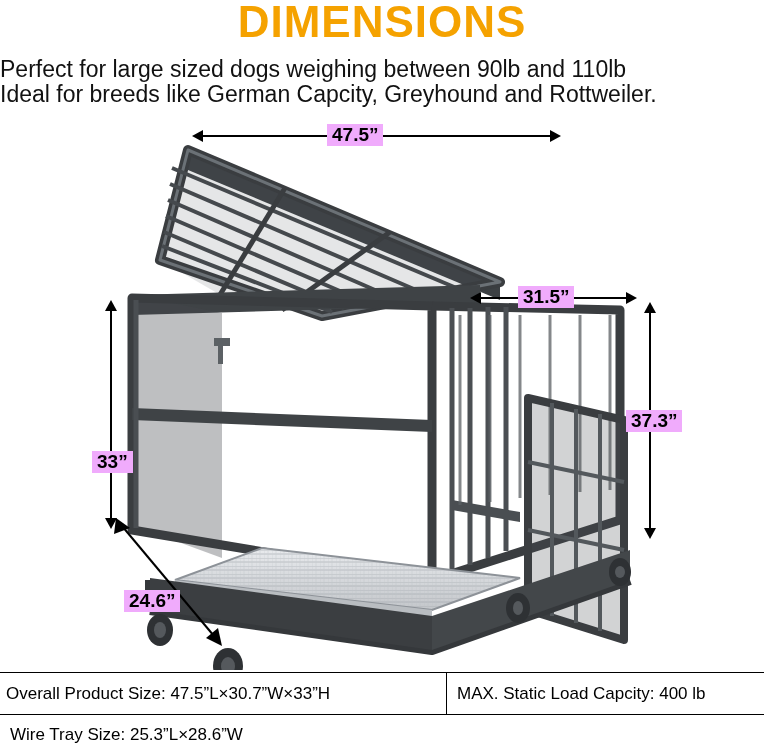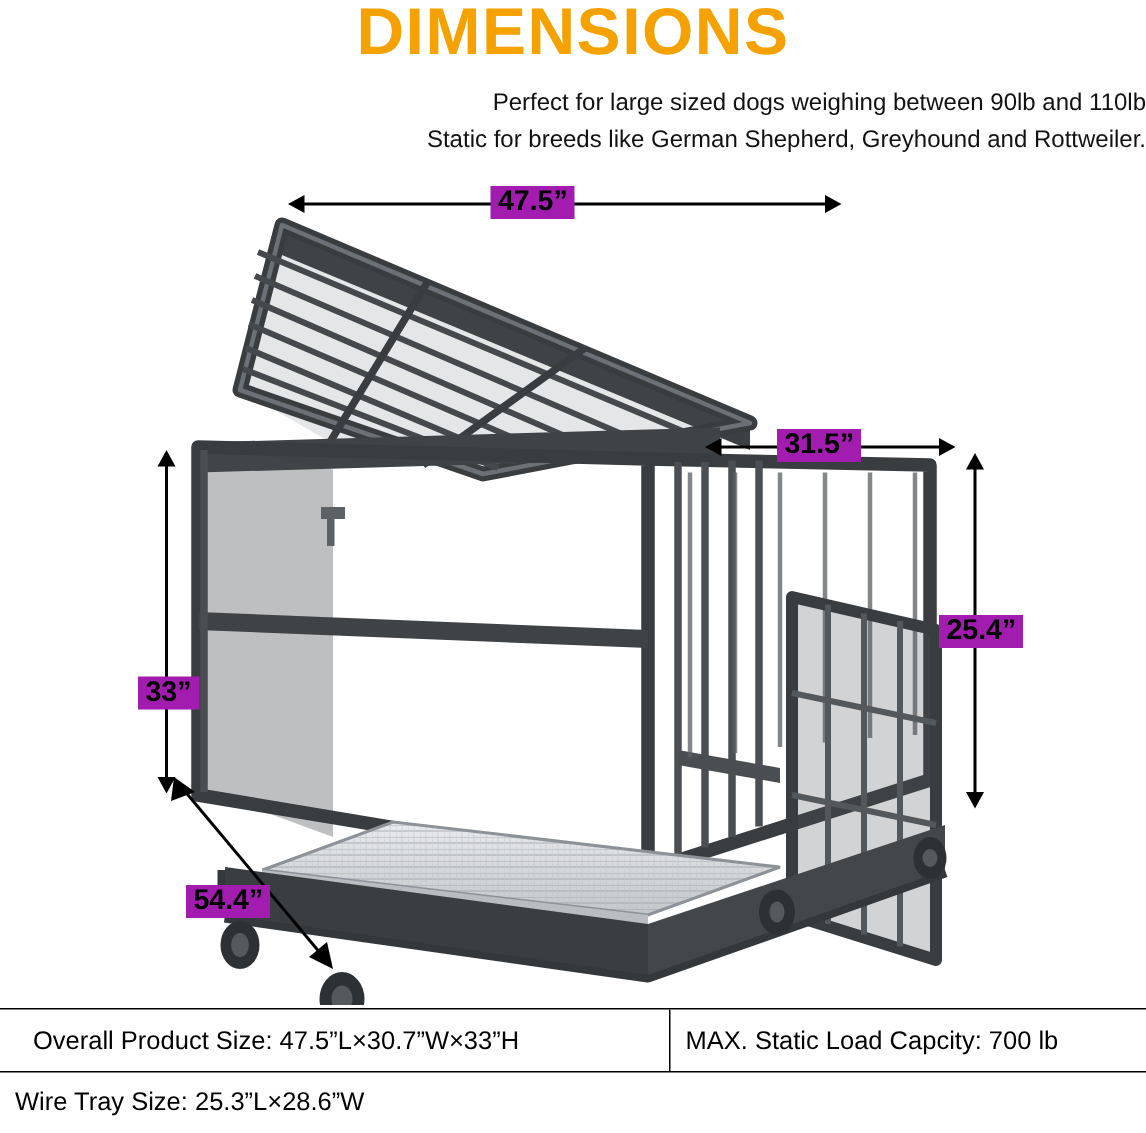--- a/index.html
+++ b/index.html
@@ -30,22 +30,22 @@
     font-size: 44px;
     font-weight: bold;
     letter-spacing: 1px;
     color: #F5A200;
     line-height: 52px;
   }
   .subtitle {
     position: absolute;
     left: 0;
     width: 764px;
-    text-align: right;
-    font-size: 16px;
+    text-align: left;
+    font-size: 23px;
     color: #111111;
     line-height: 24px;
   }
   .subtitle.l1 { top: 57px; }
   .subtitle.l2 { top: 82px; }
 
   
   .figure {
     position: absolute;
     left: 0;
@@ -85,21 +85,21 @@
   .arrow-d {
     border-left: 6px solid transparent;
     border-right: 6px solid transparent;
     border-top: 11px solid #000;
   }
   .dimlabel {
     position: absolute;
     font-size: 19px;
     font-weight: bold;
     color: #000;
-    background: #a21caf;
+    background: #f0abfc;
     padding: 0 5px;
     white-space: nowrap;
   }
 
   
   .cage-svg {
     position: absolute;
     left: 0;
     top: 0;
   }
@@ -120,34 +120,34 @@
     height: 41px;
     display: flex;
   }
   .spec-row.r1 { top: 0; border-bottom: 1px solid #000; }
   .spec-row.r2 { top: 41px; }
   .spec-cell {
     display: flex;
     align-items: center;
     font-size: 17px;
     color: #000;
-    padding-left: 22px;
+    padding-left: 6px;
     box-sizing: border-box;
   }
   .spec-cell.left { width: 447px; border-right: 1px solid #000; }
   .spec-cell.right { width: 317px; padding-left: 10px; }
 </style>
 </head>
 <body>
 
 <div class="page">
 
   <div class="title">DIMENSIONS</div>
   <div class="subtitle l1">Perfect for large sized dogs weighing between 90lb and 110lb</div>
-  <div class="subtitle l2">Static for breeds like German Shepherd, Greyhound and Rottweiler.</div>
+  <div class="subtitle l2">Ideal for breeds like German Capcity, Greyhound and Rottweiler.</div>
 
   <div class="figure">
 
     <svg class="cage-svg" width="764" height="560" viewBox="0 0 764 560">
       <defs>
         <linearGradient id="barGrad" x1="0" y1="0" x2="1" y2="0">
           <stop offset="0%" stop-color="#2f3235"></stop>
           <stop offset="50%" stop-color="#54585c"></stop>
           <stop offset="100%" stop-color="#2b2e31"></stop>
         </linearGradient>
@@ -291,36 +291,36 @@
     <div class="dimlabel" style="left:518px; top:176px;">31.5”</div>
 
     <div class="dimline v-line" style="left:110px; top:198px; height:212px;"></div>
     <div class="arrow arrow-u" style="left:105px; top:190px;"></div>
     <div class="arrow arrow-d" style="left:105px; top:408px;"></div>
     <div class="dimlabel" style="left:92px; top:300px;margin-top:41px;">33”</div>
 
     <div class="dimline v-line" style="left:649px; top:200px; height:220px;"></div>
     <div class="arrow arrow-u" style="left:644px; top:192px;"></div>
     <div class="arrow arrow-d" style="left:644px; top:418px;"></div>
-    <div class="dimlabel" style="left:626px; top:300px;">25.4”</div>
+    <div class="dimlabel" style="left:626px; top:300px;">37.3”</div>
 
     <div style="position:absolute; left:106px; top:408px; width:130px; height:130px;">
       <svg width="130" height="130" viewBox="0 0 130 130">
         <line x1="16" y1="8" x2="108" y2="118" stroke="#000" stroke-width="2"></line>
         <polygon points="10,0 24,10 8,16" fill="#000"></polygon>
         <polygon points="116,128 100,120 112,110" fill="#000"></polygon>
       </svg>
     </div>
-    <div class="dimlabel" style="left:124px; top:480px;">54.4”</div>
+    <div class="dimlabel" style="left:124px; top:480px;">24.6”</div>
 
   </div>
 
   <div class="specs">
     <div class="spec-row r1">
       <div class="spec-cell left">Overall Product Size: 47.5”L×30.7”W×33”H</div>
-      <div class="spec-cell right">MAX. Static Load Capcity: 700 lb</div>
+      <div class="spec-cell right">MAX. Static Load Capcity: 400 lb</div>
     </div>
     <div class="spec-row r2">
       <div class="spec-cell right">Wire Tray Size: 25.3”L×28.6”W</div>
     </div>
   </div>
 
 </div>
 
 </body></html>

